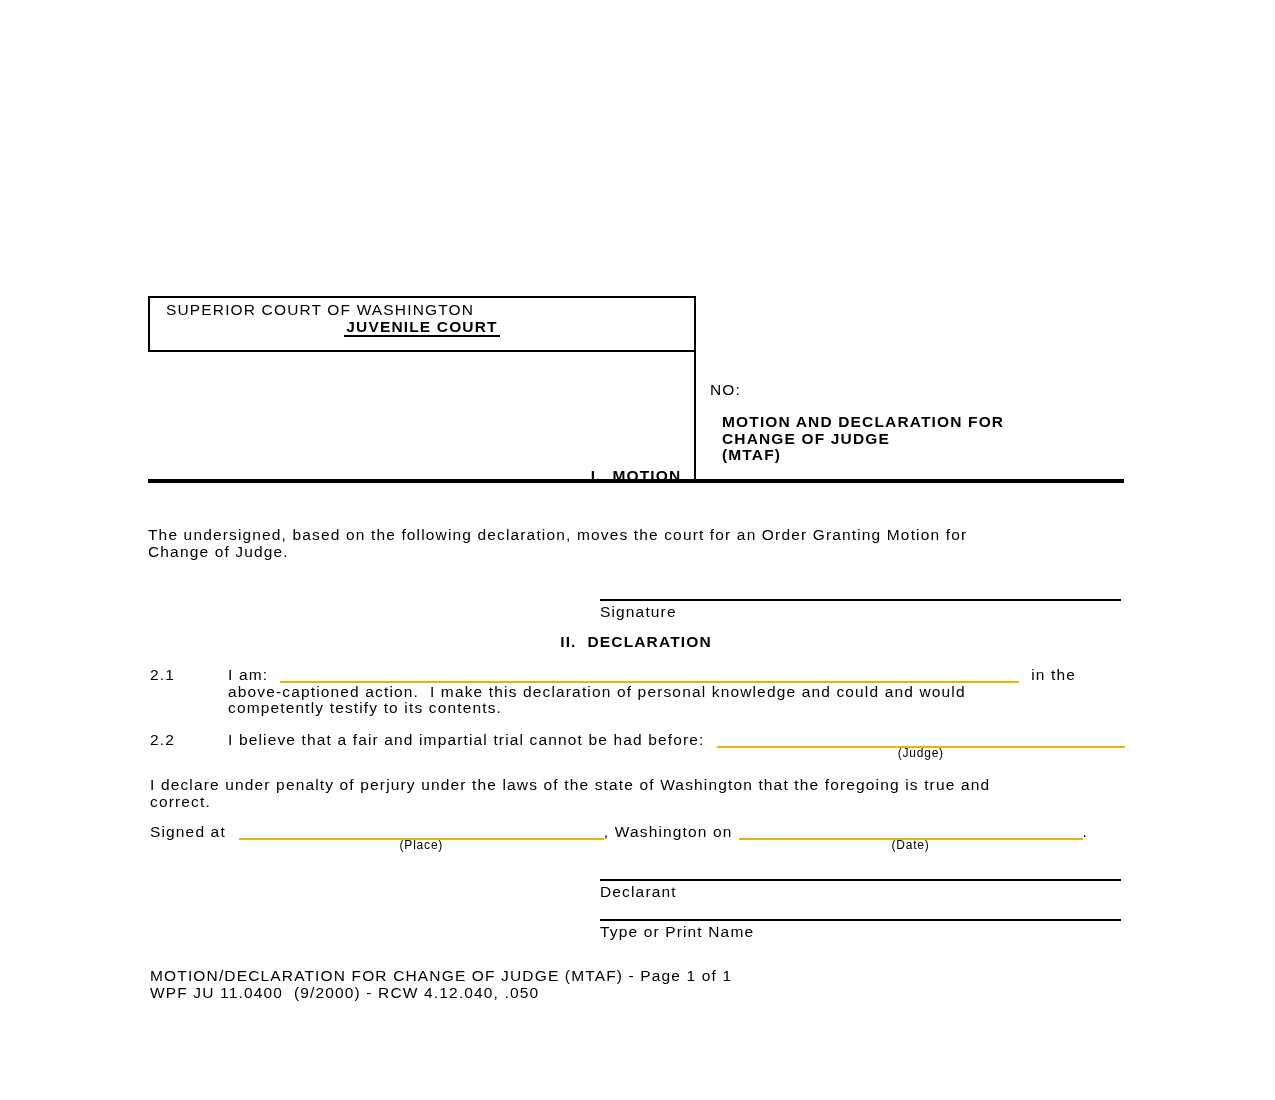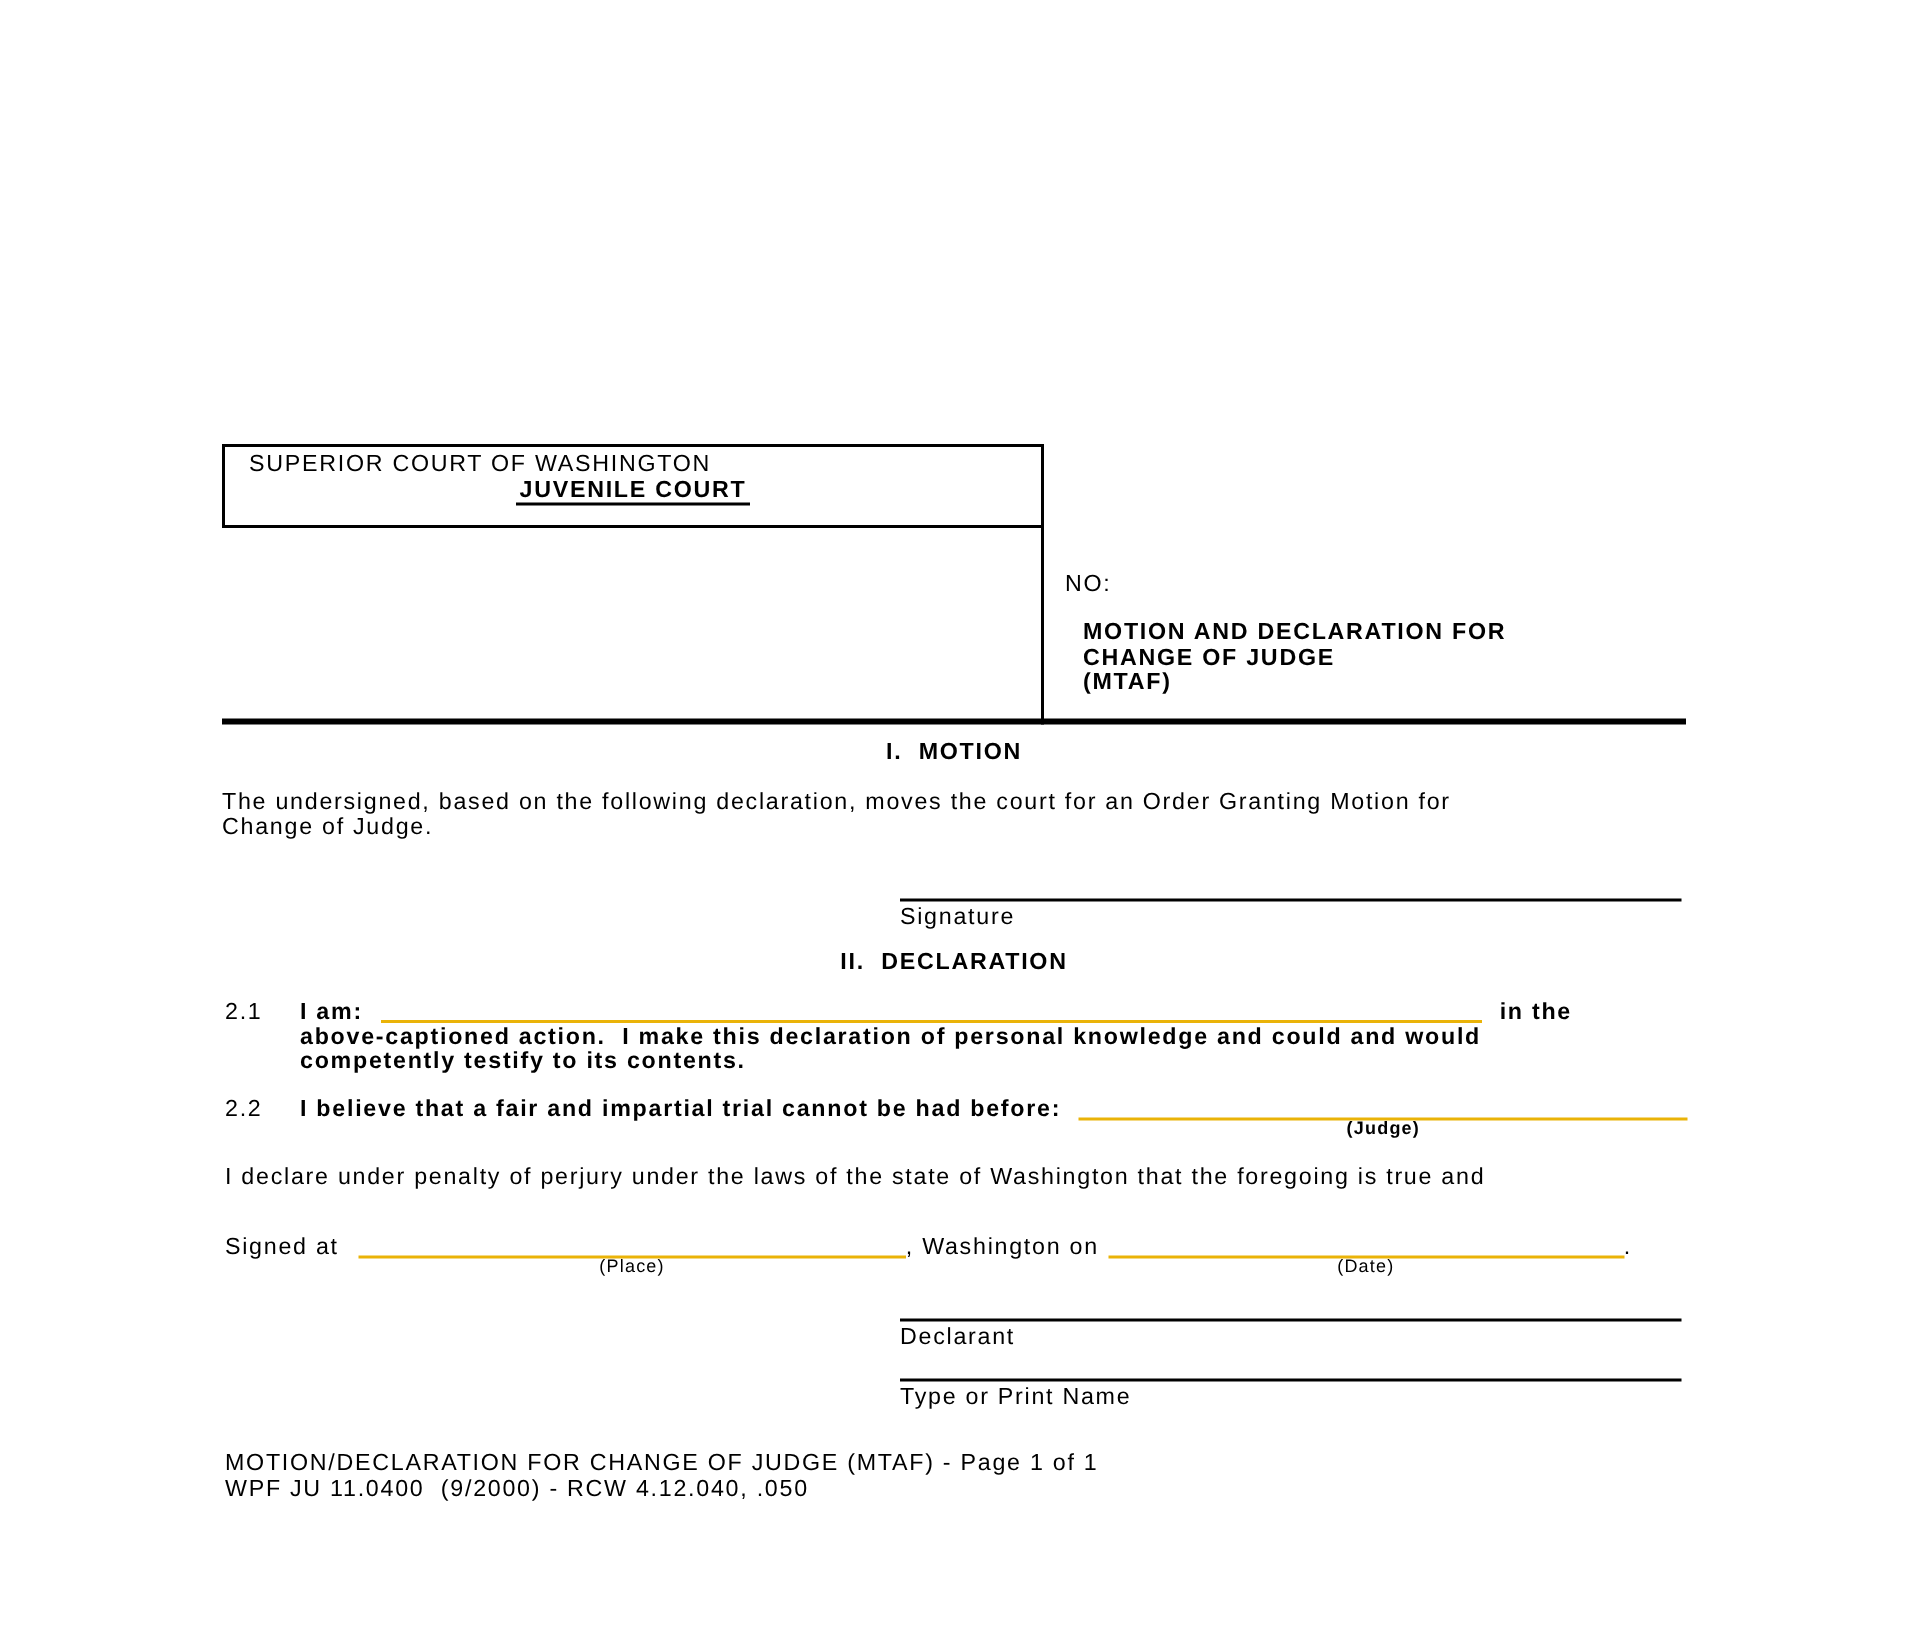--- a/index.html
+++ b/index.html
@@ -56,42 +56,42 @@
   .dob          { position: absolute; left: 16px; top: 98px; }
   .right-col    { position: absolute; left: 562px; top: 0; right: 0; height: 187px; }
   .case-no      { position: absolute; left: 0; top: 86px; }
   .doc-title    { position: absolute; left: 12px; top: 118px; font-weight: bold; }
 
   
   .sec-heading {
     position: absolute; left: 148px; width: 976px;
     text-align: center; font-weight: bold;
   }
-  .motion-heading { top: 494px; }
+  .motion-heading { top: 468px; }
   .decl-heading   { top: 634px; }
 
   
   .motion-body { position: absolute; left: 148px; top: 527px; width: 980px; }
   .perjury     { position: absolute; left: 150px; top: 777px; width: 985px; }
 
   
   .sig-block {
     position: absolute; left: 600px; width: 521px;
     border-top: 2px solid #000; padding-top: 3px;
   }
   .sig-signature { top: 599px; }
   .sig-declarant { top: 879px; }
   .sig-typename  { top: 919px; }
 
   
   .item { position: absolute; left: 150px; width: 975px; }
   .item-21 { top: 667px; }
   .item-22 { top: 732px; }
   .item-no { position: absolute; left: 0; top: 0; }
-  .item-content { margin-left: 50px; font-weight: bold; }
+  .item-content { margin-left: 78px; }
   .flex-line { display: flex; align-items: baseline; }
   .line1-21 { width: 848px; }
   .blank {
     display: inline-block; height: 0;
     border-bottom: 2px solid #eab308;
     transform: translateY(3px);
   }
   .blank-grow { flex: 1 1 auto; }
   .blank-21 { margin: 0 12px; }
   .blank-22 { margin-left: 12px; position: relative; }
@@ -164,20 +164,21 @@
   <div class="item-content flex-line">
     <span data-bind="declaration.item_2_2.text">I believe that a fair and impartial trial cannot be had before:</span>
     <span class="blank blank-grow blank-22">
         <span class="blank-sub" data-bind="declaration.item_2_2.judge_label">(Judge)</span>
       </span>
   </div>
 </div>
 
 <div class="perjury">
   <div data-bind="declaration.perjury_lines.0">I declare under penalty of perjury under the laws of the state of Washington that the foregoing is true and</div>
+  <div data-bind="declaration.perjury_lines.1">correct.</div>
 </div>
 
 <div class="signed-row">
   <span data-bind="declaration.signed.signed_at_label">Signed at</span>
   <span class="blank blank-place">
       <span class="blank-sub" data-bind="declaration.signed.place_label">(Place)</span>
     </span>
   <span data-bind="declaration.signed.washington_on_label">, Washington on</span>
   <span class="blank blank-date">
       <span class="blank-sub" data-bind="declaration.signed.date_label">(Date)</span>

